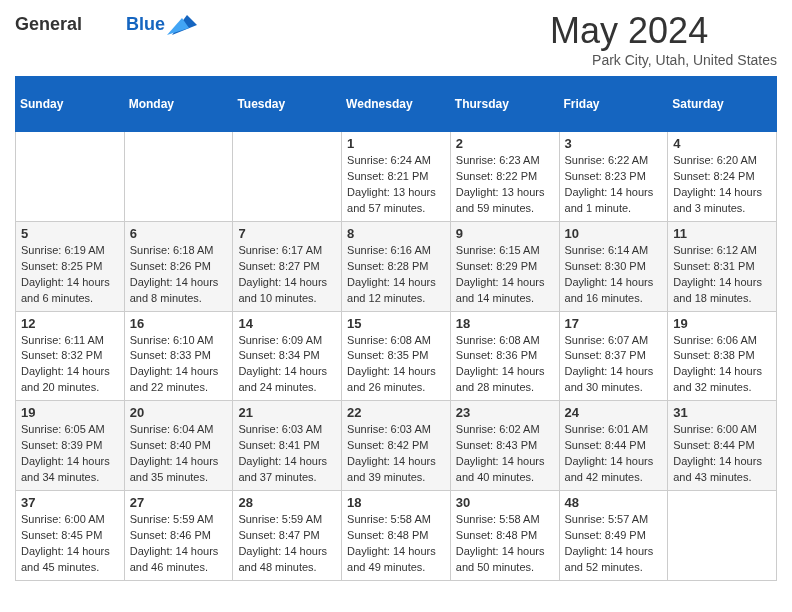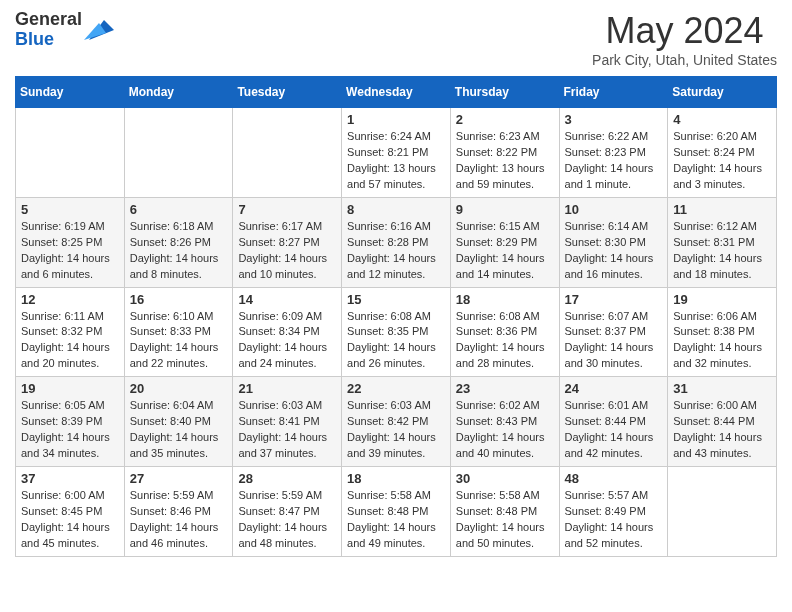--- a/index.html
+++ b/index.html
@@ -16,59 +16,61 @@
       align-items: flex-start;
       margin-bottom: 8px;
     }
     .logo {
       display: flex;
       align-items: center;
       gap: 0px;
     }
     .logo-text {
       display: flex;
-      flex-direction: column;
+      flex-direction: row;
       line-height: 1.1;
     }
     .logo-general {
       font-size: 18px;
       font-weight: bold;
       color: #333;
     }
     .logo-blue {
       font-size: 18px;
       font-weight: bold;
       color: #1565c0;
+      margin-left: 44px;
     }
     .logo-icon {
       width: 30px;
       height: 30px;
       margin-left: 2px;
     }
     .title-block {
-      text-align: center;
+      text-align: left;
     }
     .month-title {
       font-size: 36px;
       font-weight: normal;
       color: #333;
     }
     .location {
       font-size: 14px;
       color: #555;
+      margin-left: 42px;
     }
     .calendar {
       width: 100%;
       border-collapse: collapse;
       font-size: 11px;
     }
     .calendar thead tr th {
       background-color: #1565c0;
       color: #fff;
-      padding: 8px 4px;
+      padding: 20px 4px;
       text-align: left;
       font-size: 12px;
       border: 1px solid #1565c0;
     }
     .calendar tbody tr td {
       border: 1px solid #ccc;
       vertical-align: top;
       padding: 4px 5px;
       width: calc(100% / 7);
       min-height: 80px;

